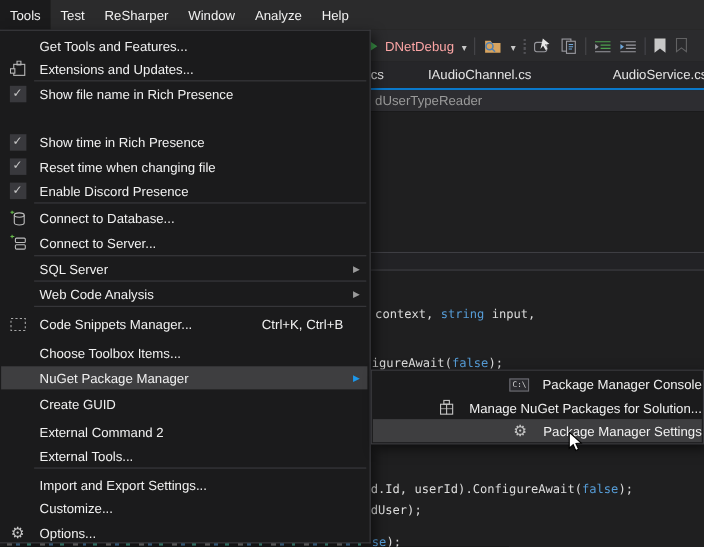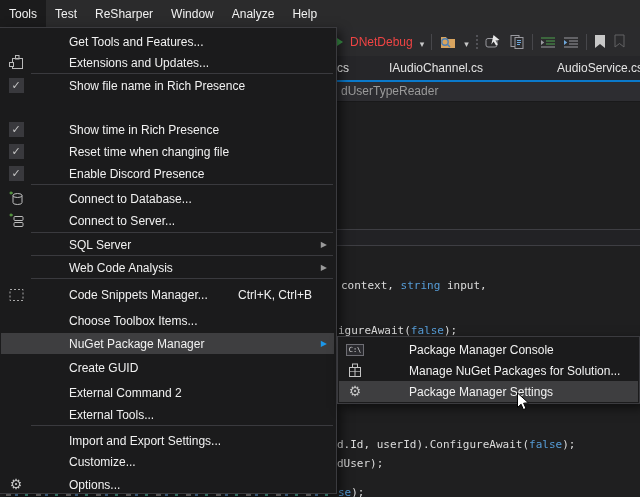--- a/index.html
+++ b/index.html
@@ -7,21 +7,21 @@
        font-family:"Liberation Sans",sans-serif;-webkit-font-smoothing:antialiased;}
 
   
   .menubar{position:absolute;top:0;left:0;right:0;height:27px;background:#2b2b2c;display:flex;z-index:6;}
   .mb{padding:0 9px;display:flex;align-items:center;font-size:12px;color:#f1f1f1;cursor:default;}
   .mb.active{background:#1b1b1c;}
 
   
   .toolbar{position:absolute;top:27px;left:0;right:0;height:29px;background:#2b2b2d;display:flex;
            align-items:center;padding-left:334px;gap:7px;z-index:1;}
-  .tlabel{font-size:12px;color:#ef4444;}
+  .tlabel{font-size:12px;color:#fca5a5;}
   .play{width:0;height:0;border-left:9px solid #3f9e4d;border-top:6px solid transparent;border-bottom:6px solid transparent;}
   .chev::before{content:"▾";color:#c8c8c8;font-size:9px;}
   .tsep{width:1px;height:16px;background:#47474b;}
   .grip{width:2px;height:14px;background:repeating-linear-gradient(#525257 0 2px,transparent 2px 4px);}
   .tico{display:flex;align-items:center;}
 
   
   .tabstrip{position:absolute;top:56px;left:0;right:0;height:24px;background:#262629;z-index:1;}
   .tab{position:absolute;top:0;height:24px;line-height:24px;font-size:12px;color:#e4e4e4;}
   .tabline{position:absolute;top:80px;left:0;right:0;height:2px;background:#0a79cb;z-index:1;}
@@ -37,25 +37,25 @@
 
   
   .popup{position:absolute;left:0;top:27px;width:337px;height:467px;background:#1b1b1c;
          border:1px solid #3b3b3f;border-left:none;box-sizing:border-box;
          box-shadow:4px 4px 10px rgba(0,0,0,.55);z-index:10;}
   .submenu{position:absolute;left:337px;top:336px;width:303px;height:68px;background:#1b1b1c;
            border:1px solid #3b3b3f;box-sizing:border-box;box-shadow:4px 4px 10px rgba(0,0,0,.55);
            z-index:11;overflow:hidden;}
   .mi{position:absolute;left:1px;width:333px;height:21px;display:flex;align-items:center;
       font-size:12px;color:#f1f1f1;cursor:default;}
-  .submenu .mi{width:299px;}
+  .submenu .mi{width:299px;justify-content:flex-end;}
   .mi.hl{background:#3e3e40;}
   .ic{flex:0 0 30px;width:30px;display:flex;justify-content:center;align-items:center;}
   .submenu .ic{flex-basis:32px;}
-  .lb{padding-left:5px;white-space:nowrap;margin-left:33px;}
+  .lb{padding-left:5px;white-space:nowrap;}
   .sc{position:absolute;right:22px;}
   .arr{position:absolute;right:7px;font-size:8px;color:#9a9a9a;}
   .arr::before{content:"▶";}
   .arr.blue{color:#1c97ea;}
   .sep{position:absolute;left:31px;right:3px;height:1px;background:#3a3a3e;}
 
   
   .chk{width:15px;height:15px;background:#39393d;color:#c6c6c6;font-size:11px;line-height:15px;text-align:center;}
   .chk::before{content:"✓";}
   .gear::before{content:"⚙";font-size:14px;color:#c5c5c5;line-height:14px;}

